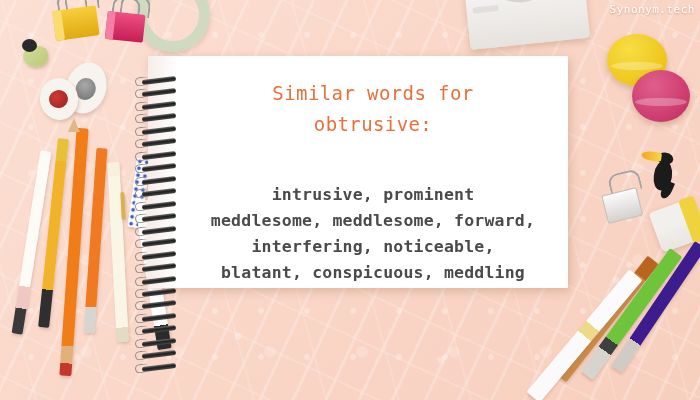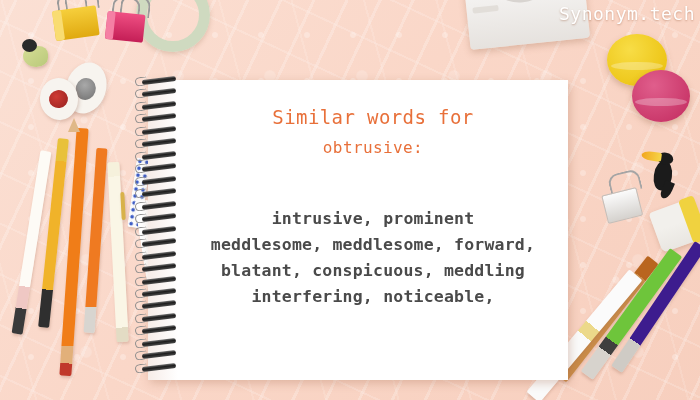--- a/index.html
+++ b/index.html
@@ -53,34 +53,34 @@
     background-size: 46px 46px, 92px 92px;
     background-position: 8px 12px, 40px 30px;
   }
 
   
   .logo {
     position: absolute;
     top: 3px;
     right: 5px;
     font-family: "DejaVu Sans Mono", monospace;
-    font-size: 18px;
+    font-size: 11px;
     letter-spacing: .5px;
     color: #ffffff;
     text-shadow: 0 1px 2px rgba(150,90,60,.45);
     white-space: nowrap;
   }
 
   
   .notepad {
     position: absolute;
     left: 148px;
-    top: 80px;
+    top: 56px;
     width: 420px;
-    height: 300px;
+    height: 232px;
     background: #ffffff;
     box-shadow: 2px 3px 9px rgba(160,100,70,.30);
   }
   .page-shade {
     position: absolute;
     left: 0; top: 0;
     width: 30px; height: 100%;
     background: linear-gradient(to right, rgba(215,170,150,.22), rgba(255,255,255,0));
     pointer-events: none;
   }
@@ -129,21 +129,21 @@
   }
   .title-line1 {
     font-family: "DejaVu Sans Mono", monospace;
     font-size: 19px;
     color: #e8703a;
     letter-spacing: .4px;
     line-height: 30px;
   }
   .title-line2 {
     font-family: "DejaVu Sans Mono", monospace;
-    font-size: 16px;
+    font-size: 19px;
     color: #e8703a;
     letter-spacing: .4px;
     line-height: 32px;
   }
   .wordlist {
     margin-top: 42px;
     font-family: "DejaVu Sans Mono", monospace;
     font-size: 16.5px;
     color: #4a4a4a;
     line-height: 26px;
@@ -358,22 +358,22 @@
   <div class="notepad">
     <div class="page-shade"></div>
 
     <div class="pad-content">
       <div class="title-line1">Similar words for</div>
       <div class="title-line2">obtrusive:</div>
 
       <div class="wordlist">
         <div>intrusive, prominent</div>
         <div>meddlesome, meddlesome, forward,</div>
+        <div>interfering, noticeable,</div>
         <div>blatant, conspicuous, meddling</div>
-        <div>interfering, noticeable,</div>
       </div>
     </div>
   </div>
 
   <div class="spiral">
     <div class="ring"></div>
     <div class="ring"></div>
     <div class="ring"></div>
     <div class="ring"></div>
     <div class="ring"></div>

